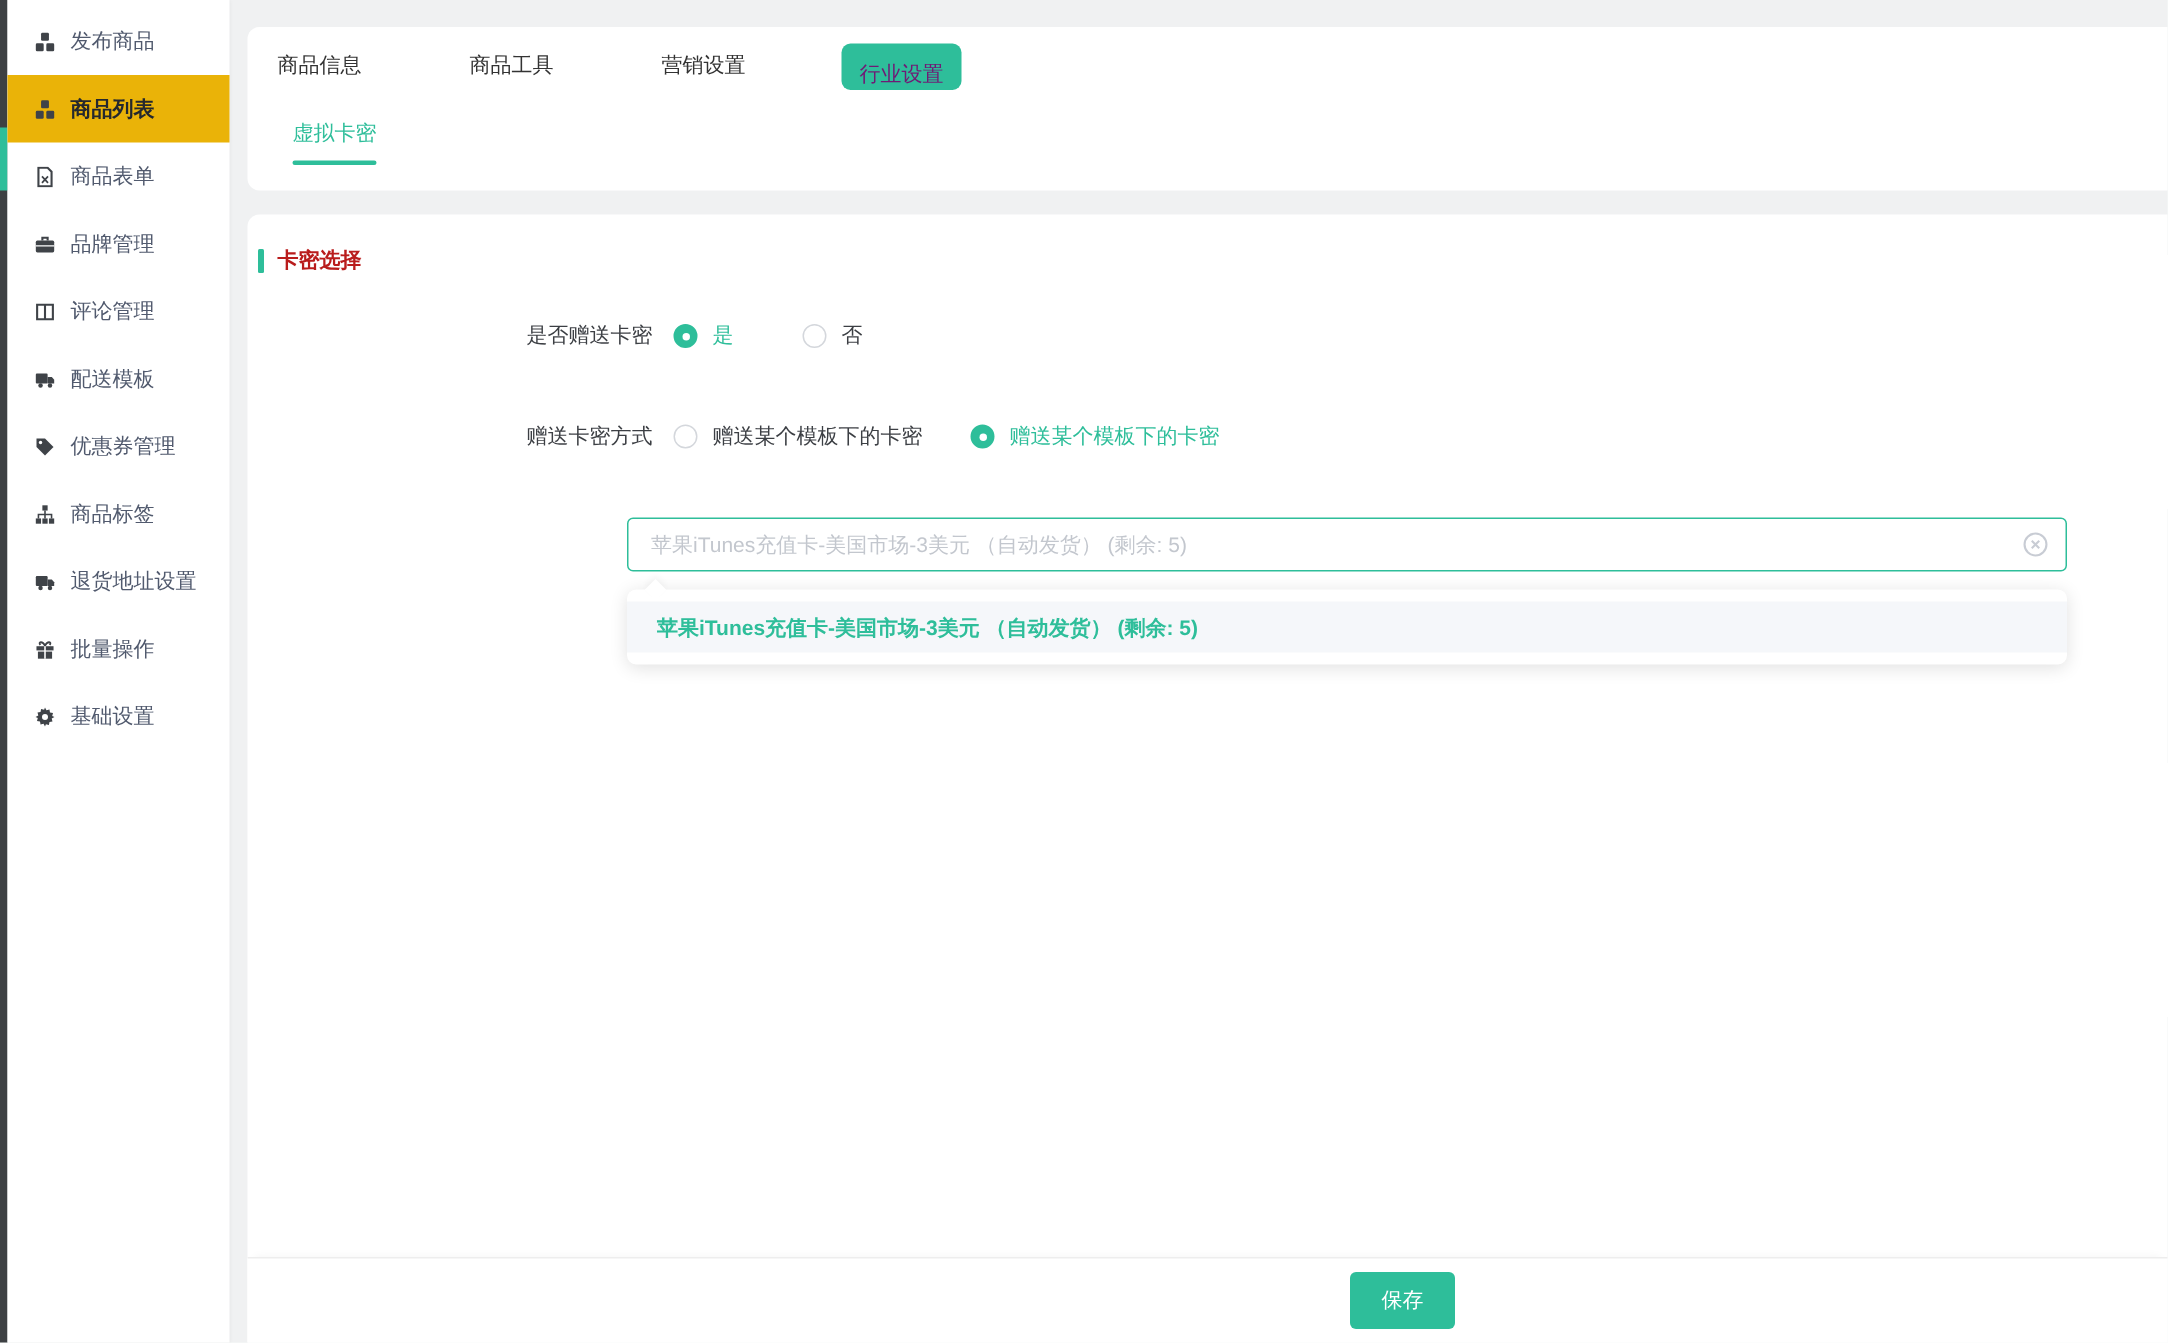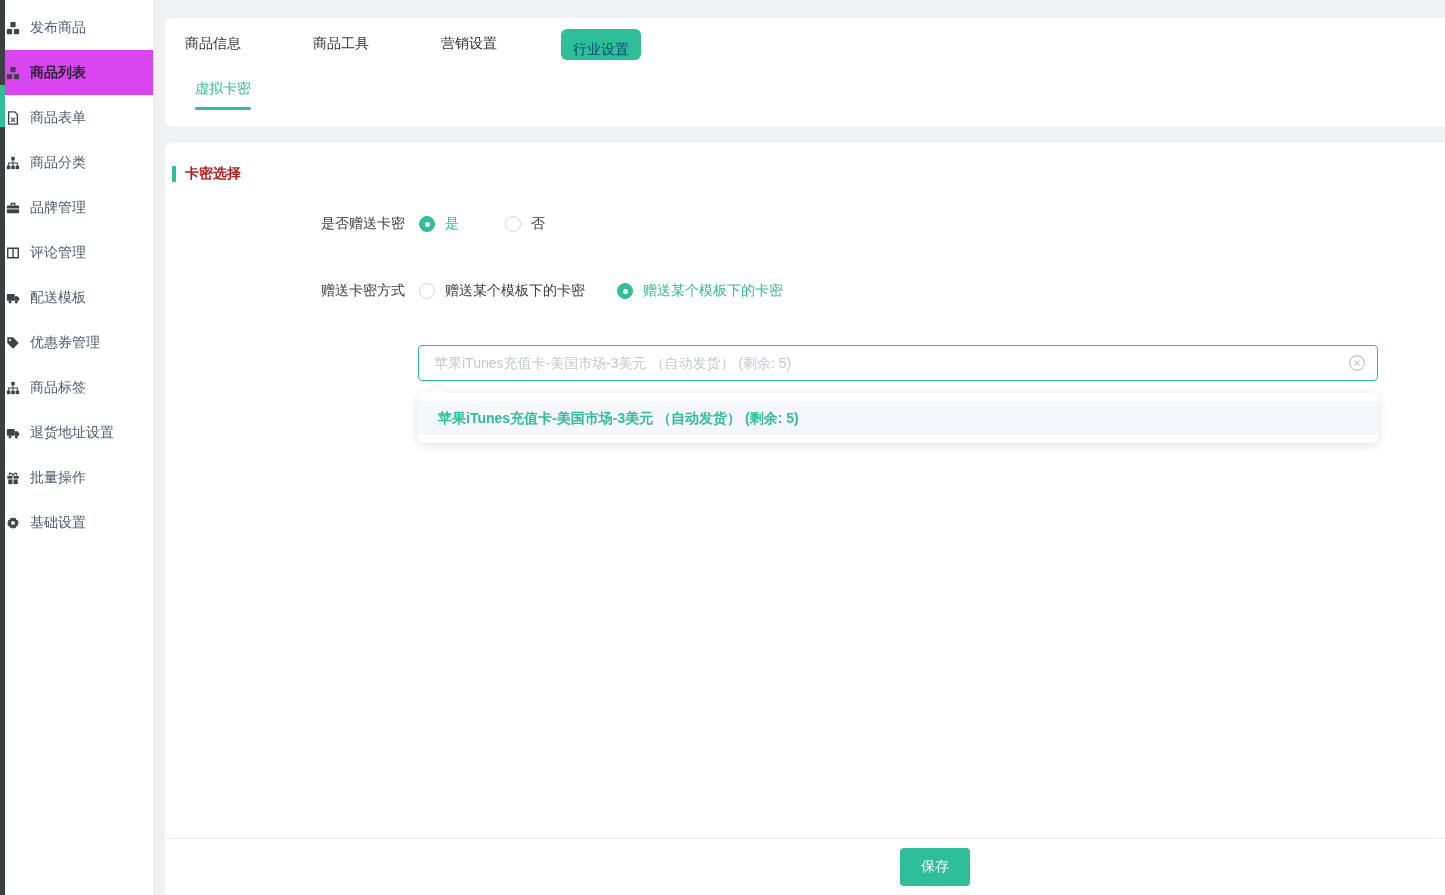--- a/index.html
+++ b/index.html
@@ -8,47 +8,47 @@
     background:#f0f1f2; font-size:14px; color:#515a6e; }
   :root { --accent:#2ebe9a; }
 
   
   .dark-strip { position:absolute; left:0; top:0; width:5px; height:895px; background:#3d4043; }
   .scroll-indicator { position:absolute; left:0; top:85px; width:5px; height:42px; background:var(--accent); }
 
   
   .sidebar { position:absolute; left:5px; top:0; width:148px; height:895px; background:#fff;
     padding-top:5px; box-shadow:1px 0 2px rgba(0,0,0,.03); }
-  .side-item { height:45px; display:flex; align-items:center; cursor:pointer; color:#515a6e; }
-  .side-item.active { background:#d946ef; color:#24282e; font-weight:bold; }
+  .side-item { height:45px; display:flex; align-items:center; padding-left:17px; cursor:pointer; color:#515a6e; }
+  .side-item.active { background:#eab308; color:#24282e; font-weight:bold; }
   .side-item .icon { width:16px; height:16px; margin-right:9px; display:inline-flex;
     align-items:center; justify-content:center; color:#3f4348; flex:none; }
   .side-item .icon svg { width:14px; height:14px; fill:currentColor; }
   .side-item .lbl { white-space:nowrap; }
 
   
   .tabs-card { position:absolute; left:165px; top:18px; right:0; height:109px; background:#fff;
     border-radius:8px 0 0 8px; }
   .tabs-row { display:flex; align-items:center; height:40px; margin:6px 0 0 20px; }
   .tab { color:#333; cursor:pointer; margin-right:72px; white-space:nowrap; }
-  .tab.active { background:var(--accent); color:#0c4a6e; padding:0 12px; height:31px; line-height:40px;
+  .tab.active { background:var(--accent); color:#701a75; padding:0 12px; height:31px; line-height:40px;
     border-radius:6px; margin-left:-8px; margin-right:0; }
   .subtab-wrap { margin:16px 16px 0 30px; display:inline-block; }
   .subtab { color:var(--accent); cursor:pointer; }
   .subtab-bar { height:3px; width:56px; background:var(--accent); border-radius:2px; margin-top:9px; }
 
   .main-card { position:absolute; left:165px; top:143px; right:0; bottom:0; background:#fff;
     border-radius:8px 0 0 0; }
 
   .section-header { position:absolute; left:7px; top:22px; display:flex; align-items:center; }
   .section-bar { width:4px; height:16px; background:var(--accent); margin-right:9px; border-radius:1px; }
   .section-title { font-weight:bold; color:#b91c1c; }
 
   .form-row { position:absolute; left:0; display:flex; align-items:center; }
-  .form-row .flabel { width:240px; text-align:right; color:#3c3f44; flex:none; }
+  .form-row .flabel { width:240px; text-align:right; color:#3c3f44; flex:none;margin-left:30px; }
   .row-1 { top:72px; }
   .row-2 { top:139px; }
   .opts { display:flex; align-items:center; margin-left:14px; }
 
   .radio-opt { display:flex; align-items:center; cursor:pointer; }
   .radio { width:16px; height:16px; border-radius:50%; border:1px solid #d4d7dc; background:#fff;
     display:inline-flex; align-items:center; justify-content:center; flex:none; }
   .radio.checked { background:var(--accent); border-color:var(--accent); }
   .radio .dot { width:5px; height:5px; border-radius:50%; background:#fff; display:none; }
   .radio.checked .dot { display:block; }
@@ -110,32 +110,20 @@
         <svg viewBox="0 0 16 16">
           <path d="M3 1h7l3 3v11H3z" fill="none" stroke="currentColor" stroke-width="1.6"></path>
           <path d="M5.7 7.5l4.6 5M10.3 7.5l-4.6 5" stroke="currentColor" stroke-width="1.3" fill="none"></path>
         </svg>
       </span>
       <span class="lbl">商品表单</span>
     </div>
     <div class="side-item">
       <span class="icon">
         <svg viewBox="0 0 16 16">
-          <rect x="6" y="1" width="4" height="4"></rect>
-          <rect x="1" y="11" width="4" height="4"></rect>
-          <rect x="6" y="11" width="4" height="4"></rect>
-          <rect x="11" y="11" width="4" height="4"></rect>
-          <path d="M8 5v3M3 11V8h10v3M8 8v3" stroke="currentColor" stroke-width="1.2" fill="none"></path>
-        </svg>
-      </span>
-      <span class="lbl">商品分类</span>
-    </div>
-    <div class="side-item">
-      <span class="icon">
-        <svg viewBox="0 0 16 16">
           <rect x="1" y="5" width="14" height="9" rx="1.2"></rect>
           <path d="M6 5V2.8h4V5" fill="none" stroke="currentColor" stroke-width="1.6"></path>
           <path d="M1 9h14" stroke="#fff" stroke-width="1"></path>
         </svg>
       </span>
       <span class="lbl">品牌管理</span>
     </div>
     <div class="side-item">
       <span class="icon">
         <svg viewBox="0 0 16 16">

